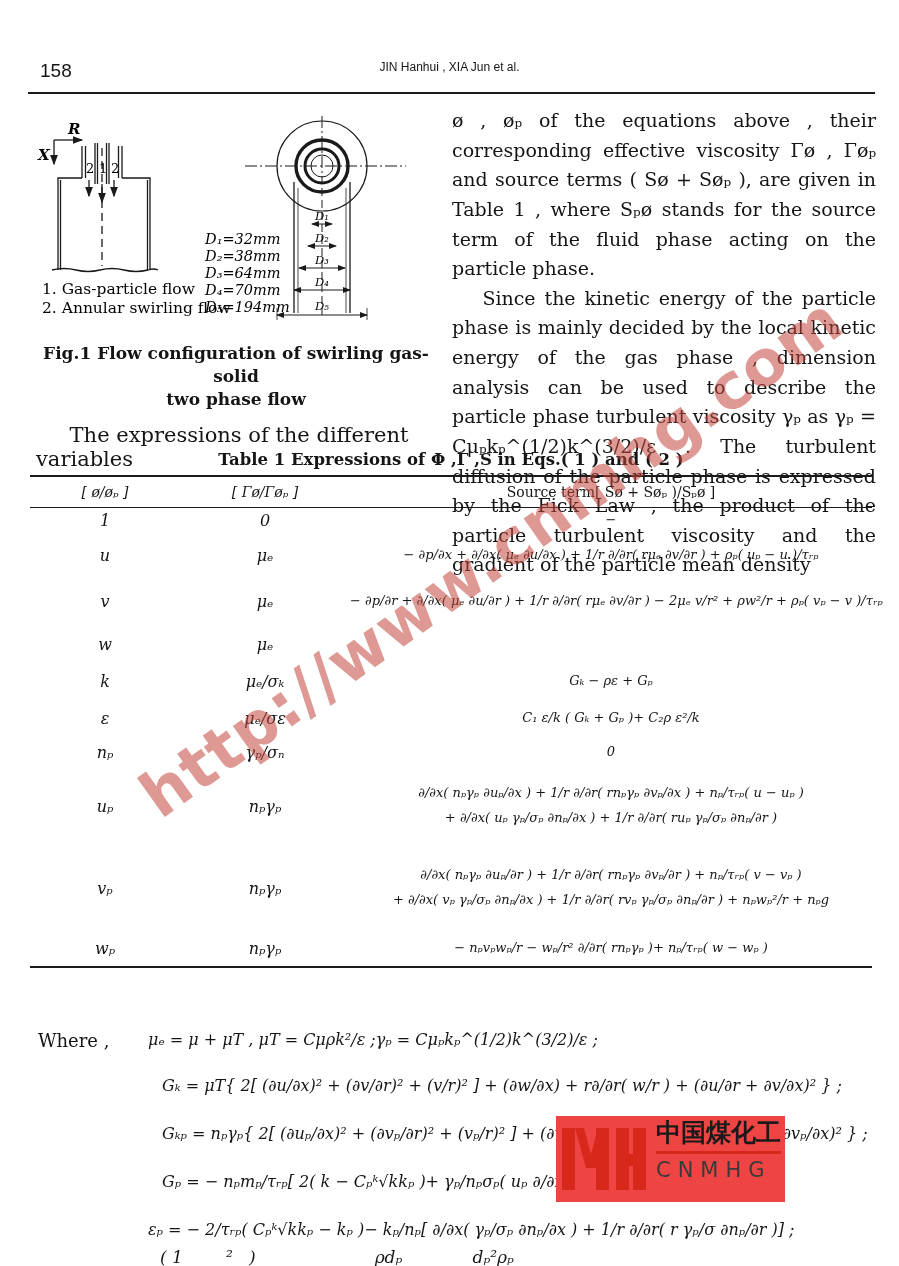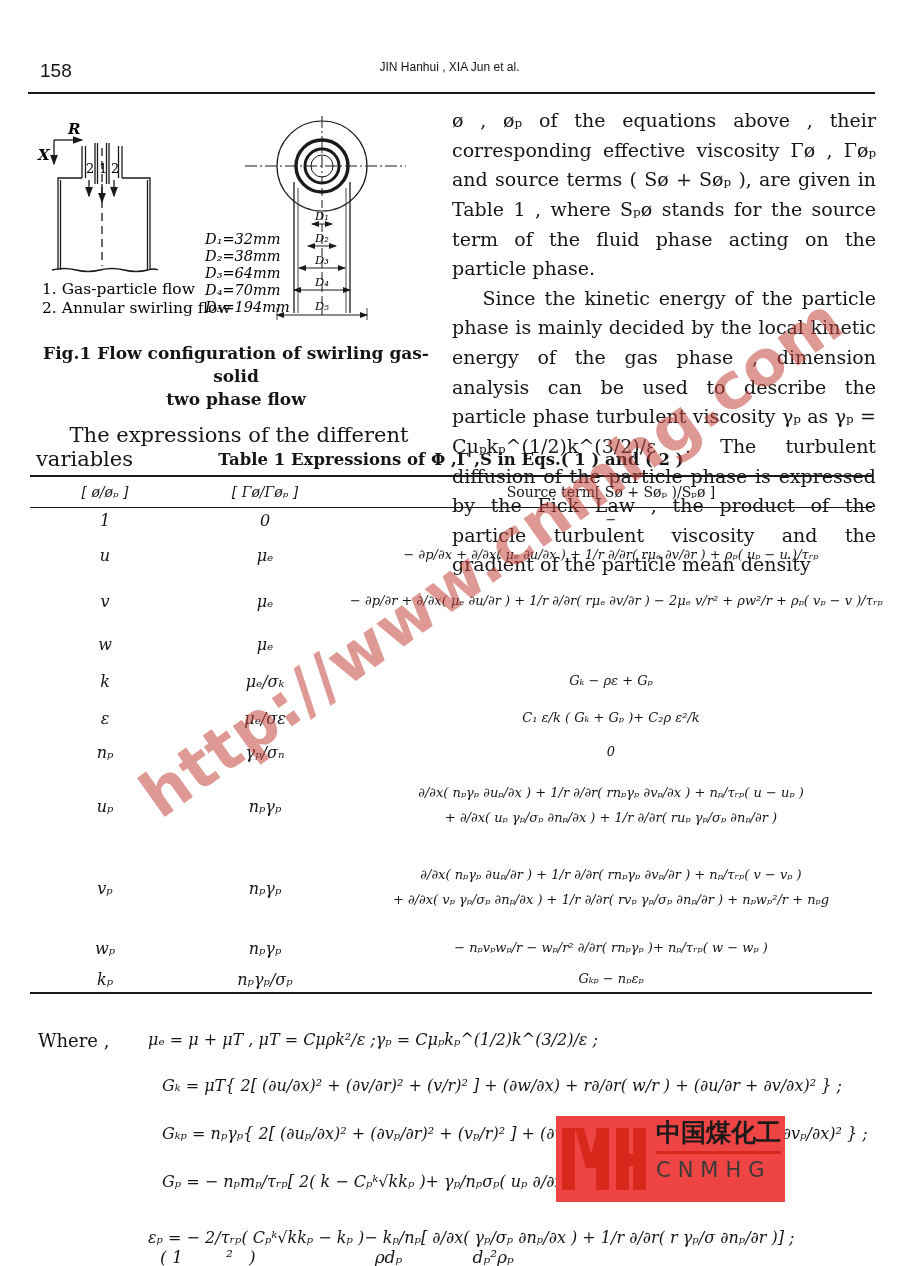--- a/index.html
+++ b/index.html
@@ -219,37 +219,30 @@
         <span class="l2">+ ∂/∂x( vₚ γₚ/σₚ ∂nₚ/∂x ) + 1/r ∂/∂r( rvₚ γₚ/σₚ ∂nₚ/∂r ) + nₚwₚ²/r + nₚg</span>
       </div>
     </div>
     <div class="trow" style="height:36px">
       <div class="c1">wₚ</div>
       <div class="c2">nₚγₚ</div>
       <div class="c3">
           <span class="l1">− nₚvₚwₚ/r − wₚ/r² ∂/∂r( rnₚγₚ )+ nₚ/τᵣₚ( w − wₚ )</span>
         </div>
     </div>
-    <div class="trow" style="height:26px">
-      <div class="c1">kₚ</div>
-      <div class="c2">nₚγₚ/σₚ</div>
-      <div class="c3">
-          <span class="l1">Gₖₚ − nₚεₚ</span>
-        </div>
-    </div>
     <div class="rule-thick"></div>
   </div>
 
   <div class="whereblk">
     <span class="wlabel">Where ,</span>
     <span class="weq" style="left:118px;top:14px">μₑ = μ + μT , μT = Cμρk²/ε ;γₚ = Cμₚkₚ^(1/2)k^(3/2)/ε ;</span>
     <span class="weq" style="left:132px;top:60px">Gₖ = μT{ 2[ (∂u/∂x)² + (∂v/∂r)² + (v/r)² ] + (∂w/∂x) + r∂/∂r( w/r ) + (∂u/∂r + ∂v/∂x)² } ;</span>
     <span class="weq" style="left:132px;top:108px">Gₖₚ = nₚγₚ{ 2[ (∂uₚ/∂x)² + (∂vₚ/∂r)² + (vₚ/r)² ] + (∂wₚ/∂x)   r∂( wₚ/r )/∂r   (∂uₚ/∂r + ∂vₚ/∂x)² } ;</span>
     <span class="weq" style="left:132px;top:156px">Gₚ = − nₚmₚ/τᵣₚ[ 2( k − Cₚᵏ√kkₚ )+ γₚ/nₚσₚ( uₚ ∂/∂x      r ∂/∂r )]</span>
-    <span class="weq" style="left:118px;top:212px">εₚ = − 2/τᵣₚ( Cₚᵏ√kkₚ − kₚ )− kₚ/nₚ[ ∂/∂x( γₚ/σₚ ∂nₚ/∂x ) + 1/r ∂/∂r( r γₚ/σ ∂nₚ/∂r )] ;</span>
+    <span class="weq" style="left:118px;top:204px">εₚ = − 2/τᵣₚ( Cₚᵏ√kkₚ − kₚ )− kₚ/nₚ[ ∂/∂x( γₚ/σₚ ∂nₚ/∂x ) + 1/r ∂/∂r( r γₚ/σ ∂nₚ/∂r )] ;</span>
   </div>
   <div class="cutline">( 1        ²   )                      ρdₚ             dₚ²ρₚ</div>
 
   <div class="watermark" style="color: rgba(197, 70, 62, 0.55);">http://www.cnmhg.com</div>
 
   <div class="logo">
     <svg class="logomark" width="86" height="82" viewBox="0 0 86 82">
       <g fill="#d8281c">
         <path d="M2,10 h13 v62 h-13 z"></path>
         <path d="M15,10 h9 l7,26 7,-26 h9 l-11,40 h-10 z"></path>

